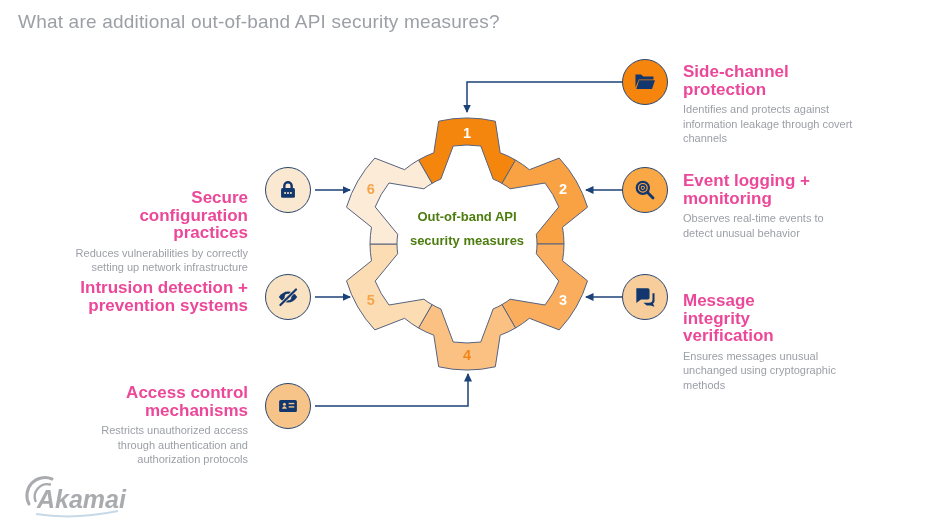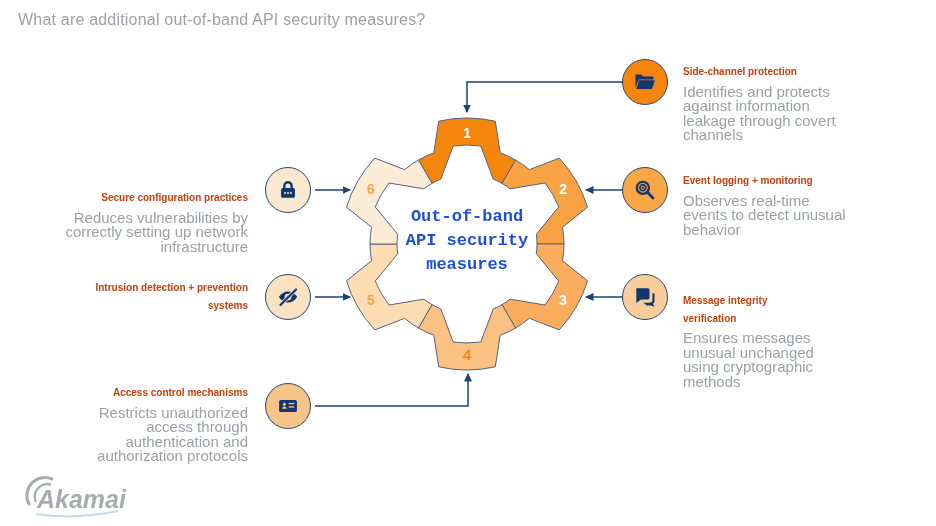--- a/index.html
+++ b/index.html
@@ -1,26 +1,26 @@
 <!DOCTYPE html>
 <html><head>
 <meta charset="utf-8">
 <style>
   html,body{margin:0;padding:0;background:#ffffff;}
   body{font-family:"Liberation Sans", sans-serif;}
   .stage{position:relative;width:936px;height:526px;background:#ffffff;overflow:hidden;}
-  .page-title{position:absolute;left:18px;top:11px;font-size:16px;font-weight:500;color:#9CA0A6;letter-spacing:.2px;}
+  .page-title{position:absolute;left:18px;top:11px;font-size:19px;font-weight:500;color:#9CA0A6;letter-spacing:.2px;}
   #diagram-svg{position:absolute;left:0;top:0;}
   .center-label{position:absolute;left:397px;top:205px;width:140px;text-align:center;
-    font-size:17px;line-height:24px;font-weight:700;color:#1d4ed8;font-family:Liberation Mono, monospace;}
+    font-size:13px;line-height:24px;font-weight:700;color:#4d7c0f;}
   .icon-badge{position:absolute;width:46px;height:46px;border-radius:50%;
     border:1.5px solid #2A466F;box-sizing:border-box;display:flex;align-items:center;justify-content:center;}
   .item{position:absolute;}
-  .item-title{font-size:10px;font-weight:700;color:#c2410c;line-height:17.5px;}
-  .item-desc{margin-top:4px;font-size:15px;color:#9B9FA6;line-height:14.5px;}
+  .item-title{font-size:17px;font-weight:700;color:#ec4899;line-height:17.5px;}
+  .item-desc{margin-top:4px;font-size:11px;color:#9B9FA6;line-height:14.5px;}
   .item-right{text-align:left;}
   .item-left{text-align:right;}
   .ml-auto{margin-left:auto;}
   .logo{position:absolute;left:16px;top:472px;}
 </style>
 </head>
 <body>
 
 <div class="stage">
 

